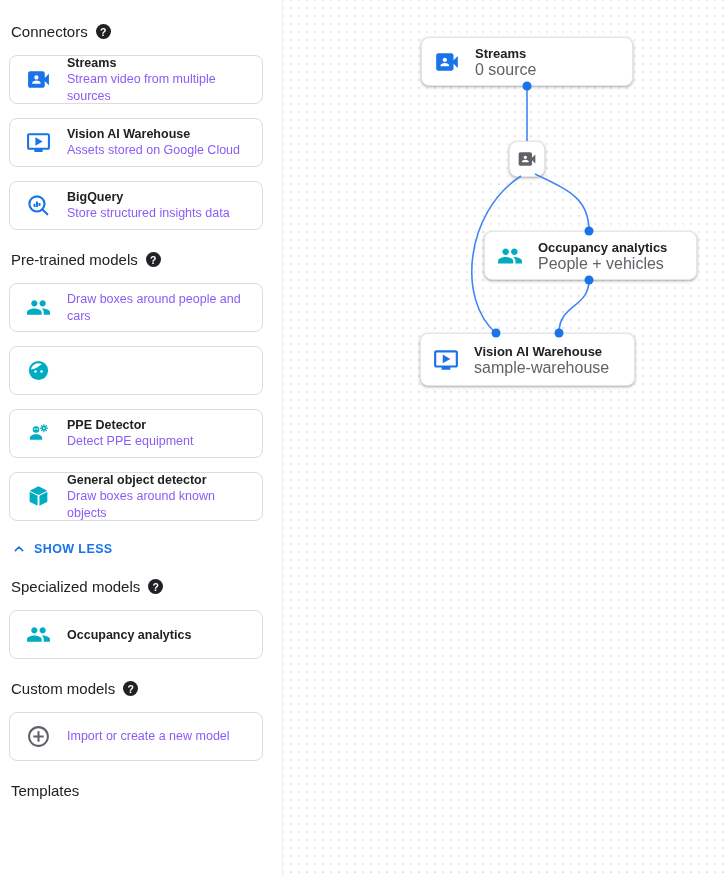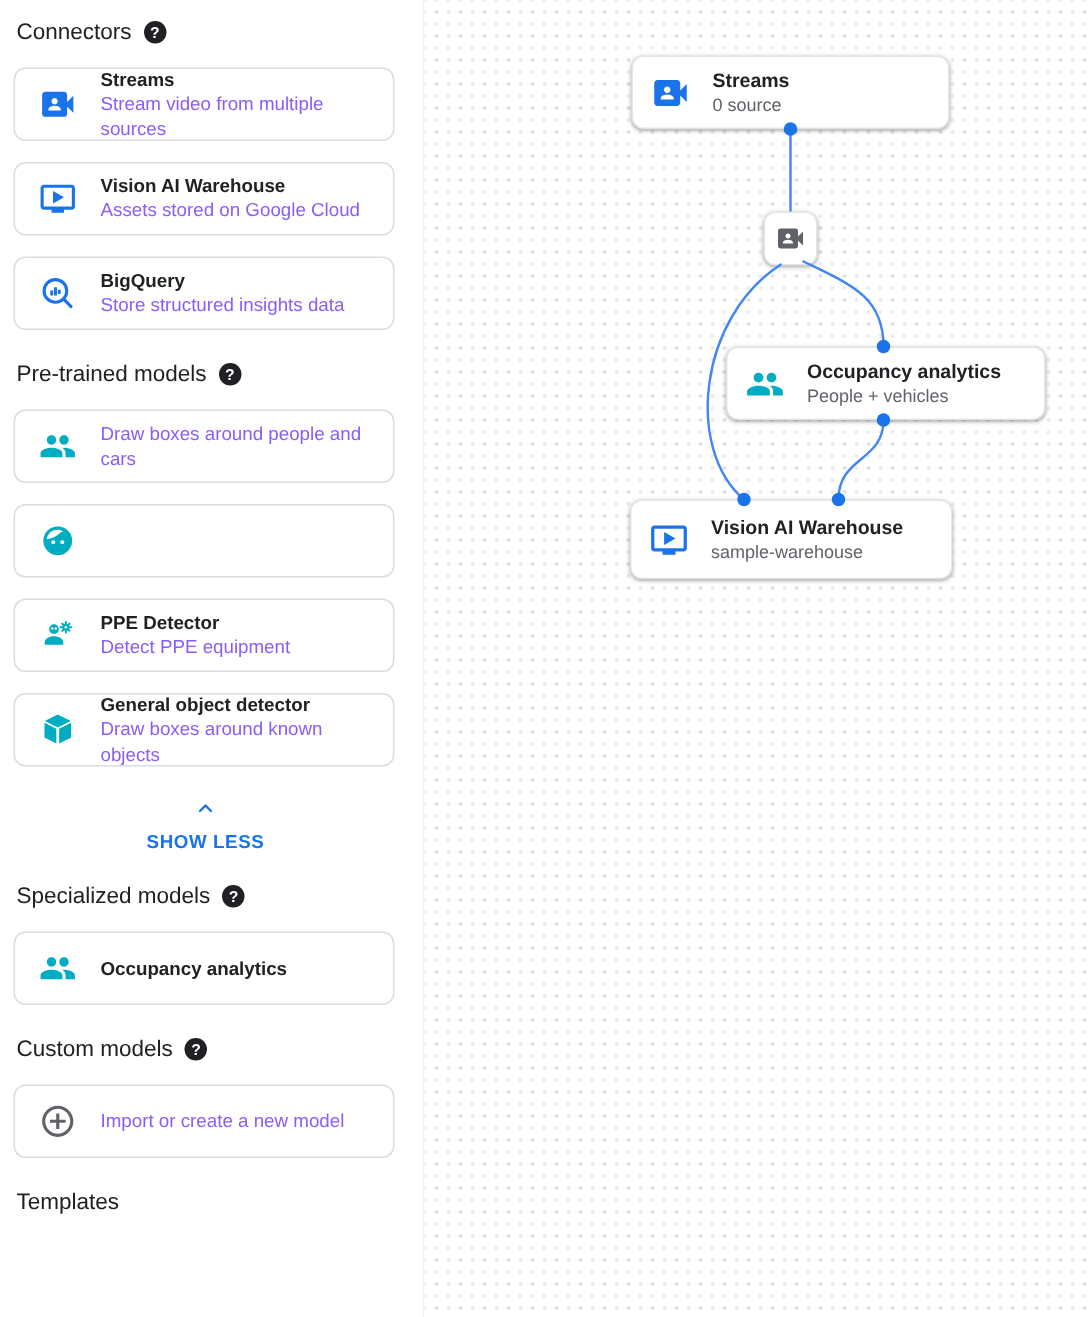--- a/index.html
+++ b/index.html
@@ -17,41 +17,41 @@
     padding:13px 19px 10px 9px;
     background:#fff;
     border-right:1px solid #f1f1f1;
     overflow:hidden;
   }
   .section-header {
     display:flex; align-items:center; gap:8px;
     font-size:15px; color:#202124;
     margin:21px 0 15px 2px;
   }
-  .section-header:first-child { margin-top:0; }
+  .section-header:first-child { margin-top:10px; }
   .help {
     width:15px; height:15px; border-radius:50%;
     background:#202124; color:#fff;
     font-size:10.5px; font-weight:bold;
     display:inline-flex; align-items:center; justify-content:center;
     line-height:1; cursor:pointer; flex:0 0 auto; padding-top:1px;
   }
   .card {
     display:flex; align-items:center; gap:16px;
     height:49px; padding:0 16px;
     background:#fff; border:1px solid #dadce0; border-radius:8px;
     margin-bottom:14px; cursor:grab;
   }
   .card-title { font-size:12.5px; font-weight:bold; line-height:16px; color:#202124; }
   .card-sub   { font-size:12.5px; line-height:17px; color:#8b5cf6; }
   .icon { display:inline-flex; align-items:center; justify-content:center; flex:0 0 auto; }
   .show-less {
     display:flex; align-items:center; gap:7px;
     color:#1a73e8; font-size:12.5px; font-weight:bold; letter-spacing:.4px;
-    margin:20px 0 5px 2px; cursor:pointer;flex-direction:column;
+    margin:20px 0 5px 2px; cursor:pointer;
   }
 
   
   .canvas {
     position:relative; flex:1; height:878px;
     background-color:#fff;
     background-image:
       radial-gradient(#dfe1e5 1.1px, transparent 1.4px),
       radial-gradient(#ecedef 1.1px, transparent 1.4px),
       radial-gradient(#e7e9ec 1.0px, transparent 1.3px),
@@ -60,21 +60,21 @@
     background-position:0 0, 8px 8px, 8px 0, 0 8px;
   }
   .node {
     position:absolute; display:flex; align-items:center; gap:15px;
     padding:0 12px; background:#fff;
     border:1px solid #e3e5e8; border-radius:8px;
     box-shadow:0 1px 2px rgba(60,64,67,.28), 0 1px 3px 1px rgba(60,64,67,.13);
     cursor:grab;
   }
   .node-title { font-size:13px; font-weight:bold; line-height:17px; color:#202124; }
-  .node-sub   { font-size:12px; line-height:16px; color:#5f6368; }
+  .node-sub   { font-size:16px; line-height:16px; color:#5f6368; }
   .node-mini  { justify-content:center; padding:0; }
   .edges { position:absolute; left:0; top:0; pointer-events:none; }
   .edge  { fill:none; stroke:#4285f4; stroke-width:1.6px; }
   .port  { fill:#1a73e8; pointer-events:auto; cursor:crosshair; }
 </style>
 </head>
 <body>
 
 <aside class="sidebar">
     <div class="section-header">

